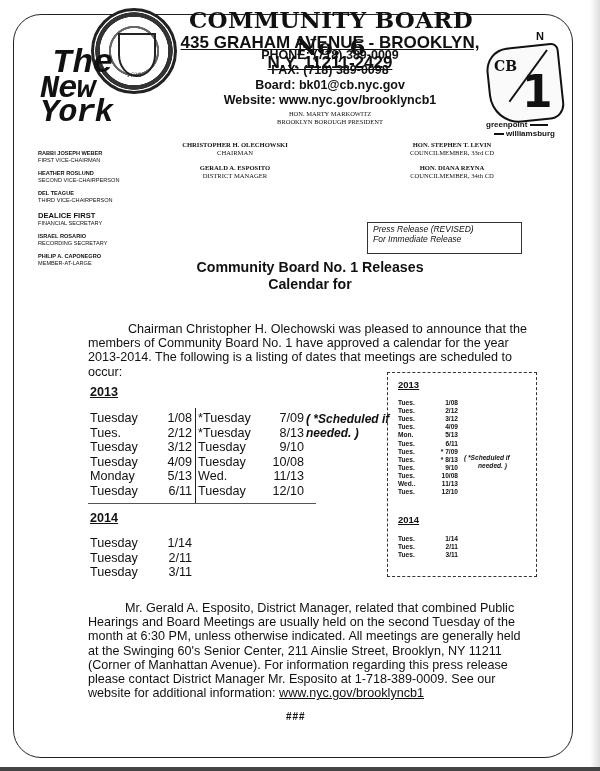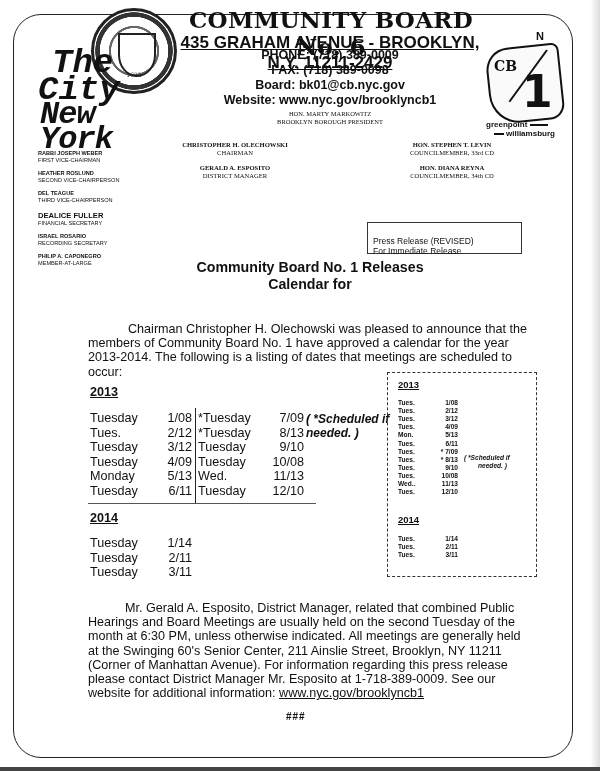--- a/index.html
+++ b/index.html
@@ -59,21 +59,21 @@
   
   .official { position: absolute; text-align: center; font-family: "Liberation Serif", serif; }
   .official .name { font-weight: bold; font-size: 6.6px; line-height: 8px; }
   .official .role { font-size: 6.6px; line-height: 8px; }
   .of-chair { left: 170px; top: 141px; width: 130px; }
   .of-dm { left: 170px; top: 164px; width: 130px; }
   .of-levin { left: 382px; top: 141px; width: 140px; }
   .of-reyna { left: 382px; top: 164px; width: 140px; }
 
   
-  .press-box { position: absolute; left: 367px; top: 222px; width: 155px; height: 32px; border: 1px solid #333; box-sizing: border-box; padding: 13px 5px; font-size: 8.5px; line-height: 10px; }
+  .press-box { position: absolute; left: 367px; top: 222px; width: 155px; height: 32px; border: 1px solid #333; box-sizing: border-box; padding: 1px 5px; font-size: 8.5px; line-height: 10px; font-style: italic; }
 
   
   .headline { position: absolute; left: 100px; top: 259px; width: 420px; text-align: center; font-weight: bold; font-size: 14.2px; line-height: 17px; }
 
   .para { position: absolute; font-size: 12.6px; line-height: 14.2px; }
   .para1 { left: 88px; top: 322px; width: 445px; text-indent: 40px; }
   .para2 { left: 88px; top: 601px; width: 445px; text-indent: 37px; }
   .para2 .link { text-decoration: underline; }
 
   
@@ -112,21 +112,20 @@
 <div class="right-rule"></div>
 <div class="bottom-rule"></div>
 
 <div class="seal">
   <div class="seal-inner"></div>
   <div class="seal-year">1625</div>
 </div>
 
 <div class="nyc-logo">
   <span class="l1">The</span>
-  <span class="l2">City</span>
   <span class="l4">New York</span>
 </div>
 
 <div class="header-title">COMMUNITY BOARD No. 6</div>
 <div class="header-line hl-addr">435 GRAHAM AVENUE - BROOKLYN, N.Y. 11211-2429</div>
 <div class="header-line hl-phone">PHONE: (718) 389-0009</div>
 <div class="header-line hl-fax">FAX: (718) 389-0098</div>
 <div class="header-line hl-email">Board: bk01@cb.nyc.gov</div>
 <div class="header-line hl-web">Website: www.nyc.gov/brooklyncb1</div>
 <div class="bp-name">HON. MARTY MARKOWITZ</div>
@@ -149,21 +148,21 @@
   </div>
   <div class="officer">
     <div class="name">HEATHER ROSLUND</div>
     <div class="role">SECOND VICE-CHAIRPERSON</div>
   </div>
   <div class="officer">
     <div class="name">DEL TEAGUE</div>
     <div class="role">THIRD VICE-CHAIRPERSON</div>
   </div>
   <div class="officer big">
-    <div class="name">DEALICE FULLER</div>
+    <div class="name">DEALICE FIRST</div>
     <div class="role">FINANCIAL SECRETARY</div>
   </div>
   <div class="officer">
     <div class="name">ISRAEL ROSARIO</div>
     <div class="role">RECORDING SECRETARY</div>
   </div>
   <div class="officer">
     <div class="name">PHILIP A. CAPONEGRO</div>
     <div class="role">MEMBER-AT-LARGE</div>
   </div>

